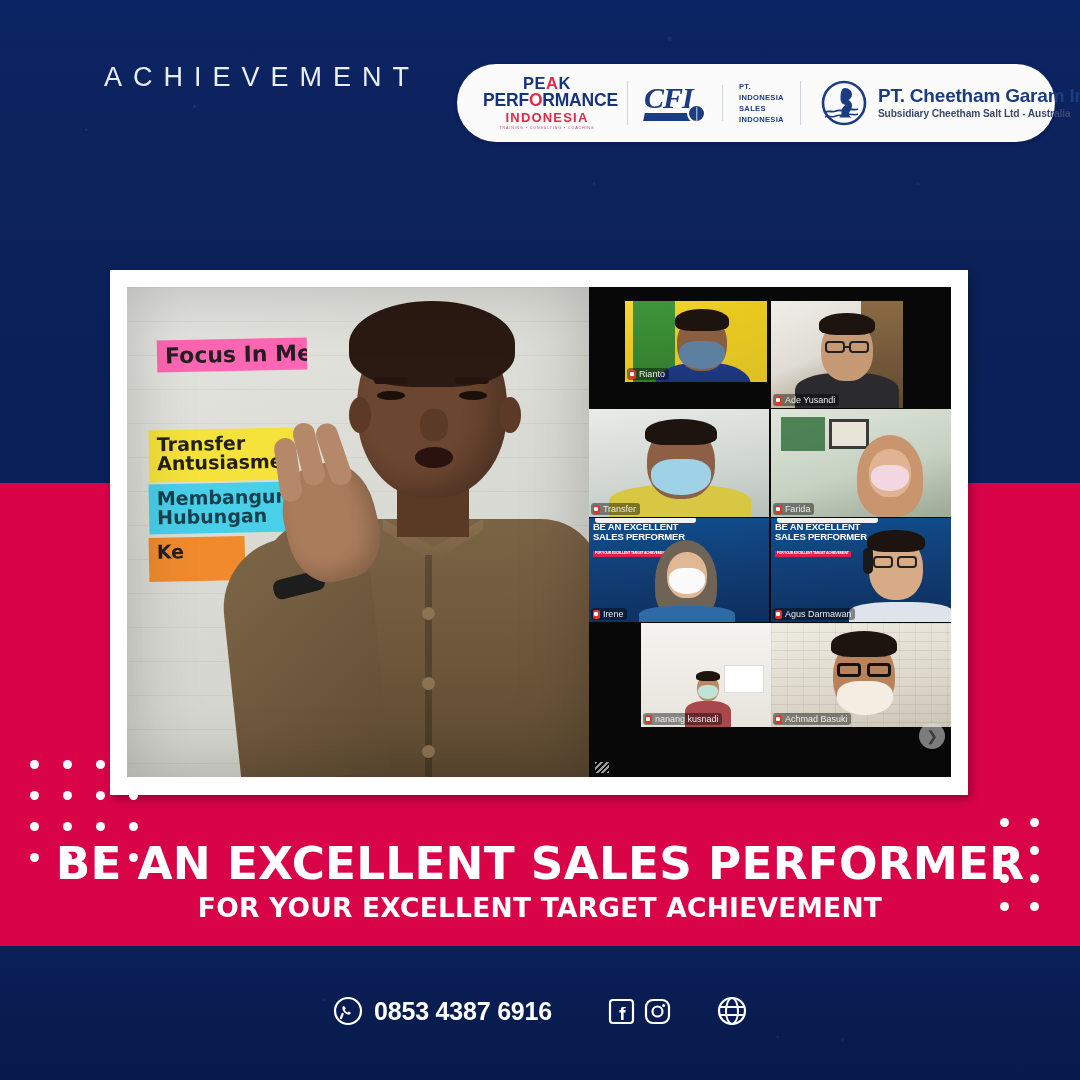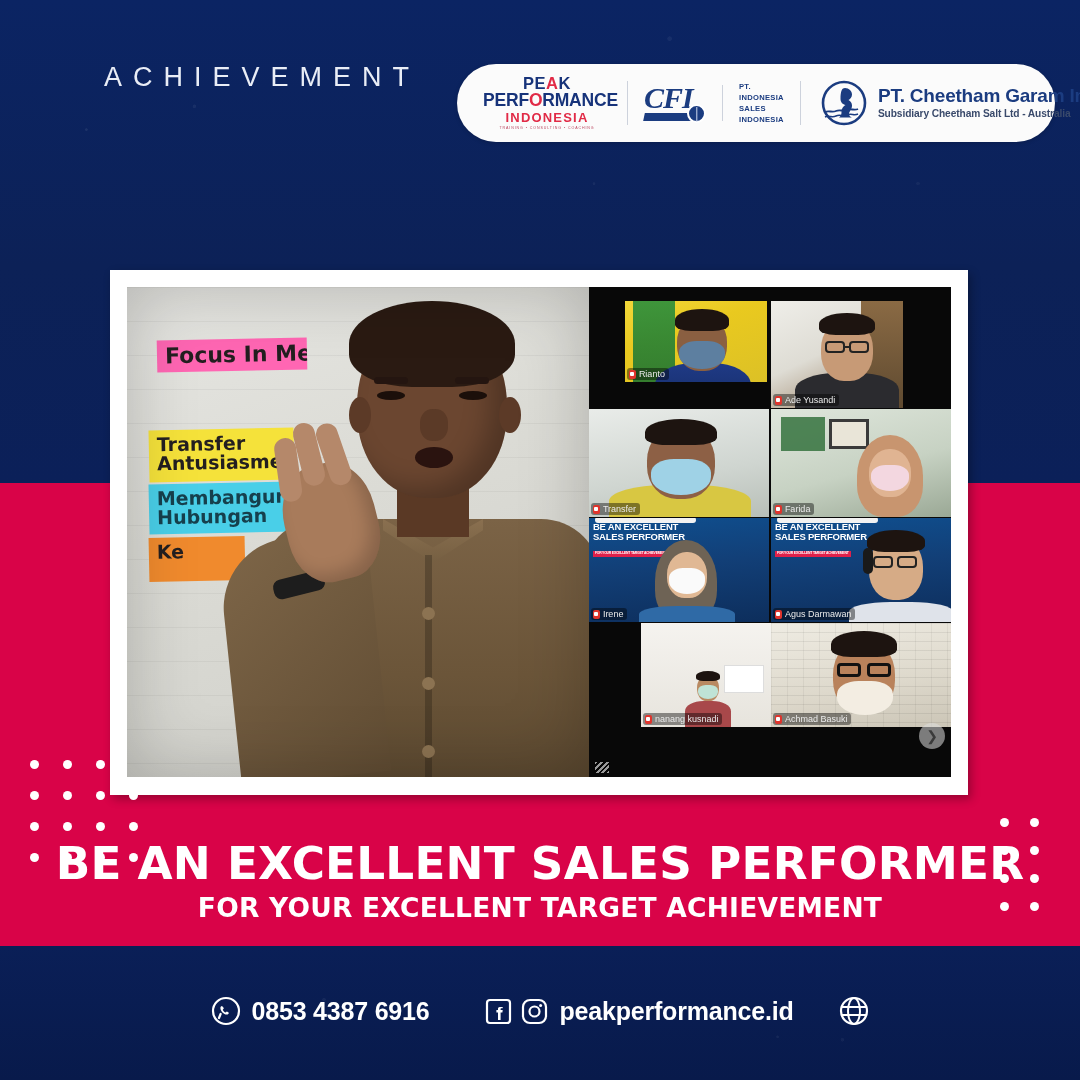--- a/index.html
+++ b/index.html
@@ -257,21 +257,21 @@
     font-family:"DejaVu Sans", sans-serif;
     transform:scaleX(1.02); transform-origin:center;
   }
 
   
   .footer{
     position:absolute; left:0; top:985px; width:1080px; height:52px;
     display:flex; align-items:center; justify-content:center; gap:0;
     color:#fff;
   }
-  .fgroup{ display:flex; align-items:center; gap:11px; }
+  .fgroup{ display:flex; align-items:flex-end; gap:11px; }
   .fgroup .txt{ font-size:25px; font-weight:700; letter-spacing:-.2px; }
   .gap1{ width:56px; } .gap2{ width:46px; }
   .ic{ flex:0 0 auto; display:block; }
 </style>
 </head>
 <body>
 
 <div id="poster">
 
   <div class="band-top"></div>
@@ -543,21 +543,20 @@
     <div class="fgroup">
       <svg class="ic" width="27" height="27" viewBox="0 0 27 27">
         <rect x="2" y="2" width="23" height="23" rx="3" fill="none" stroke="#fff" stroke-width="2.2"></rect>
         <path d="M16.5 9h-1.8c-1 0-1.7.7-1.7 1.8V12h-1.6v2.4h1.6V22h2.6v-7.6h1.8l.3-2.4h-2.1v-1c0-.5.2-.7.7-.7h1.4V9z" fill="#fff"></path>
       </svg>
       <svg class="ic" width="27" height="27" viewBox="0 0 27 27" style="margin-left:-2px">
         <rect x="2" y="2" width="23" height="23" rx="7" fill="none" stroke="#fff" stroke-width="2.2"></rect>
         <circle cx="13.5" cy="13.5" r="5" fill="none" stroke="#fff" stroke-width="2.2"></circle>
         <circle cx="19.6" cy="7.4" r="1.5" fill="#fff"></circle>
       </svg>
-      <span class="txt">peakperformance.id</span>
     </div>
 
     <div class="gap2"></div>
 
     <div class="fgroup">
       <svg class="ic" width="30" height="30" viewBox="0 0 30 30">
         <circle cx="15" cy="15" r="13" fill="none" stroke="#fff" stroke-width="2.2"></circle>
         <ellipse cx="15" cy="15" rx="6" ry="13" fill="none" stroke="#fff" stroke-width="2"></ellipse>
         <path d="M2.4 11h25.2M2.4 19h25.2" stroke="#fff" stroke-width="2" fill="none"></path>
       </svg>

